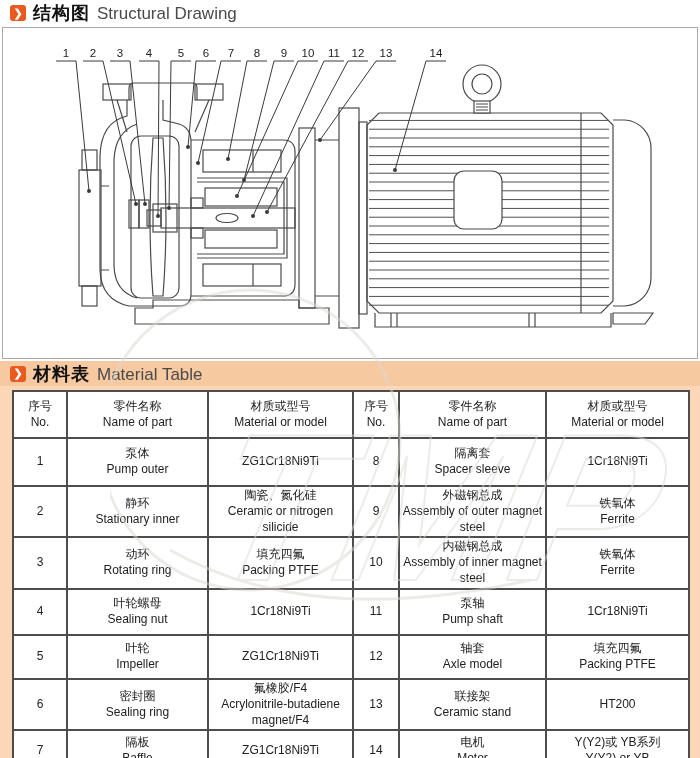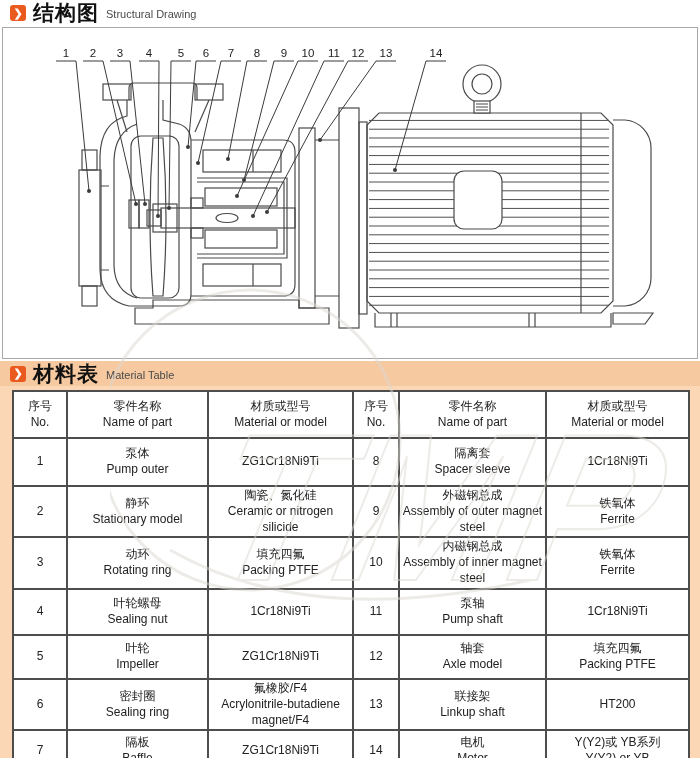--- a/index.html
+++ b/index.html
@@ -4,22 +4,22 @@
 <style>
   html,body{margin:0;padding:0;}
   body{font-family:"Liberation Sans",sans-serif;background:#fff;}
   .page{position:relative;width:700px;height:758px;background:#fff;overflow:hidden;}
 
   
   .sec-header{position:absolute;left:0;display:flex;align-items:center;gap:7px;padding-left:10px;box-sizing:border-box;}
   .sec1{top:2px;width:700px;height:22px;}
   .sec2{top:361px;width:700px;height:25px;background:#f6c9a1;}
   .hdr-icon{display:inline-flex;align-items:center;justify-content:center;width:16px;height:16px;background:#ea5a1f;border-radius:3px;color:#fff;font-size:11px;font-weight:bold;line-height:1;}
-  .hdr-cn{font-size:21px;font-weight:bold;color:#111;letter-spacing:1px;}
-  .hdr-en{font-size:11px;color:#4a4a4a;padding-top:2px;}
+  .hdr-cn{font-size:18px;font-weight:bold;color:#111;letter-spacing:1px;}
+  .hdr-en{font-size:17px;color:#4a4a4a;padding-top:2px;}
 
   
   .draw-box{position:absolute;top:27px;left:2px;width:694px;height:330px;border:1px solid #a8a8a8;background:#fff;box-sizing:content-box;}
   .draw-box svg{display:block;}
 
   
   .watermark{position:absolute;top:250px;left:110px;width:560px;height:470px;z-index:3;pointer-events:none;opacity:.5;}
 
   
   .table-zone{position:absolute;top:386px;left:0;width:700px;height:372px;background:#fbd7b5;z-index:1;}
@@ -239,21 +239,21 @@
             </td>
         <td>
               <span class="l">1Cr18Ni9Ti</span>
               <span class="l"></span>
             </td>
       </tr>
       <tr class="r2">
         <td>2</td>
         <td>
               <span class="l">静环</span>
-              <span class="l">Stationary model</span>
+              <span class="l">Stationary inner</span>
             </td>
         <td>
               <span class="l">陶瓷、氮化硅</span>
               <span class="l">Ceramic or nitrogen silicide</span>
             </td>
         <td>9</td>
         <td>
               <span class="l">外磁钢总成</span>
               <span class="l">Assembly of outer magnet steel</span>
             </td>
@@ -328,21 +328,21 @@
               <span class="l">密封圈</span>
               <span class="l">Sealing ring</span>
             </td>
         <td>
               <span class="l">氟橡胶/F4</span>
               <span class="l">Acrylonitrile-butadiene magnet/F4</span>
             </td>
         <td>13</td>
         <td>
               <span class="l">联接架</span>
-              <span class="l">Linkup shaft</span>
+              <span class="l">Ceramic stand</span>
             </td>
         <td>
               <span class="l">HT200</span>
               <span class="l"></span>
             </td>
       </tr>
       <tr class="r7">
         <td>7</td>
         <td>
               <span class="l">隔板</span>

